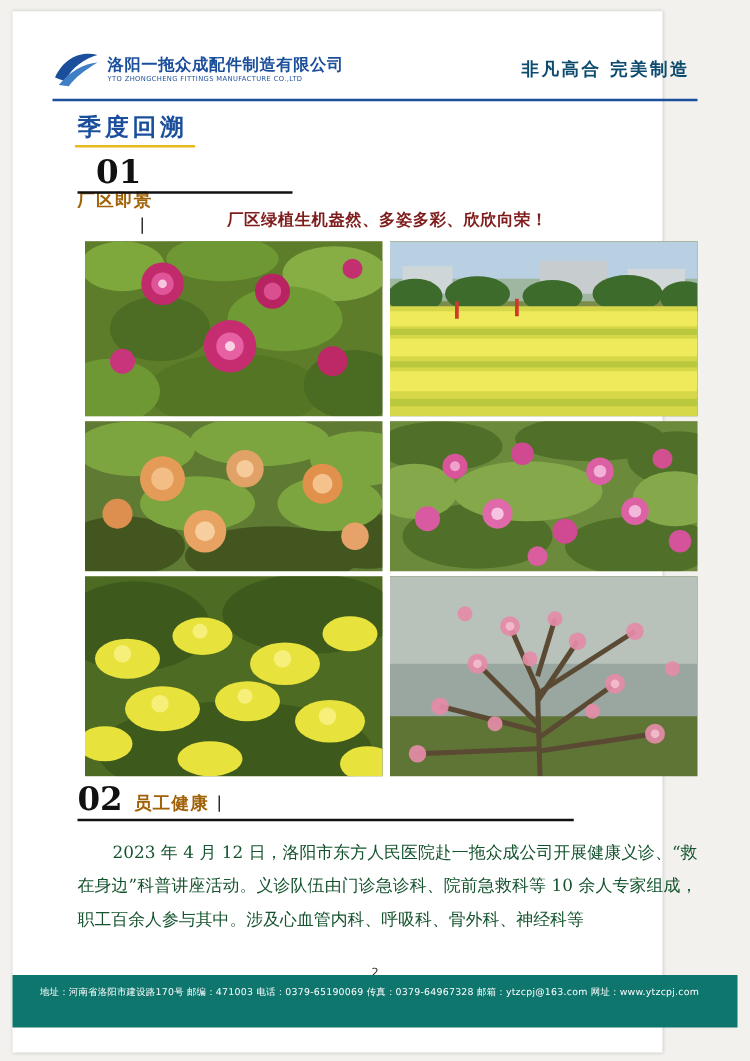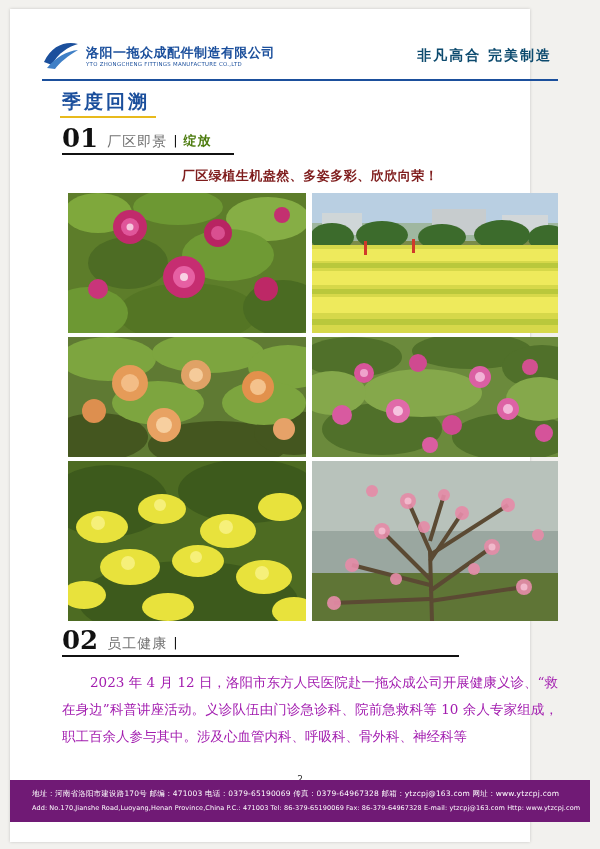--- a/index.html
+++ b/index.html
@@ -120,22 +120,22 @@
   .item-num {
     font-size: 26px;
     font-weight: bold;
     color: #111;
     font-family: "DejaVu Serif", "Liberation Serif", serif;
     line-height: 26px;
     margin-right: 9px;
   }
   .item-label {
     font-size: 14px;
-    font-weight: normal;
-    color: #737373;
+    font-weight: bold;
+    color: #a16207;
     letter-spacing: 1px;
     line-height: 20px;
   }
   .item-sep {
     font-size: 13px;
     color: #111;
     margin: 0 6px;
     line-height: 20px;
   }
   .item-sub {
@@ -168,21 +168,21 @@
   }
 
   
   .para {
     position: absolute;
     left: 52px;
     top: 660px;
     width: 496px;
     font-size: 13.5px;
     line-height: 27px;
-    color: #a21caf;
+    color: #14532d;
     text-align: justify;
     text-indent: 28px;
     font-family: "DejaVu Serif", "Liberation Serif", serif;
   }
 
   
   .page-number {
     position: absolute;
     left: 0;
     top: 765px;
@@ -190,21 +190,21 @@
     text-align: center;
     font-size: 9px;
     color: #333;
   }
   .footer {
     position: absolute;
     left: 10px;
     top: 780px;
     width: 580px;
     height: 42px;
-    background: #701a75;
+    background: #0f766e;
     color: #ffffff;
   }
   .footer-line1 {
     position: absolute;
     left: 22px;
     top: 9px;
     font-size: 7.5px;
     letter-spacing: 0.2px;
     white-space: nowrap;
   }
@@ -236,21 +236,21 @@
           <span class="logo-en">YTO ZHONGCHENG FITTINGS MANUFACTURE CO.,LTD</span>
         </span>
       </div>
       <div class="slogan">非凡高合  完美制造</div>
     </div>
     <div class="header-rule"></div>
 
     <div class="section-title">季度回溯</div>
     <div class="section-title-underline"></div>
 
-    <div class="item-head" style="left:52px; top:116px;">
+    <div class="item-head" style="left:52px; top:116px;flex-direction:column;">
       <span class="item-num">01</span>
       <span class="item-label">厂区即景</span>
       <span class="item-sep">|</span>
       <span class="item-sub">绽放</span>
     </div>
     <div class="item-rule" style="left:52px; top:144px; width:172px;"></div>
 
     <div class="caption" style="left:52px; top:158px; width:496px;">厂区绿植生机盎然、多姿多彩、欣欣向荣！</div>
 
     <div class="photo" style="left:58px; top:184px; width:238px; height:140px;">
@@ -455,15 +455,14 @@
     </div>
     <div class="item-rule" style="left:52px; top:646px; width:397px;"></div>
 
     <div class="para">2023 年 4 月 12 日，洛阳市东方人民医院赴一拖众成公司开展健康义诊、“救在身边”科普讲座活动。义诊队伍由门诊急诊科、院前急救科等 10 余人专家组成，职工百余人参与其中。涉及心血管内科、呼吸科、骨外科、神经科等</div>
 
     <div class="page-number">2</div>
   </div>
 
   <div class="footer">
     <div class="footer-line1">地址：河南省洛阳市建设路170号  邮编：471003  电话：0379-65190069  传真：0379-64967328  邮箱：ytzcpj@163.com  网址：www.ytzcpj.com</div>
-    <div class="footer-line2">Add: No.170,Jianshe Road,Luoyang,Henan Province,China   P.C.: 471003   Tel: 86-379-65190069   Fax: 86-379-64967328   E-mail: ytzcpj@163.com   Http: www.ytzcpj.com</div>
   </div>
 </div>
 
 </body></html>

